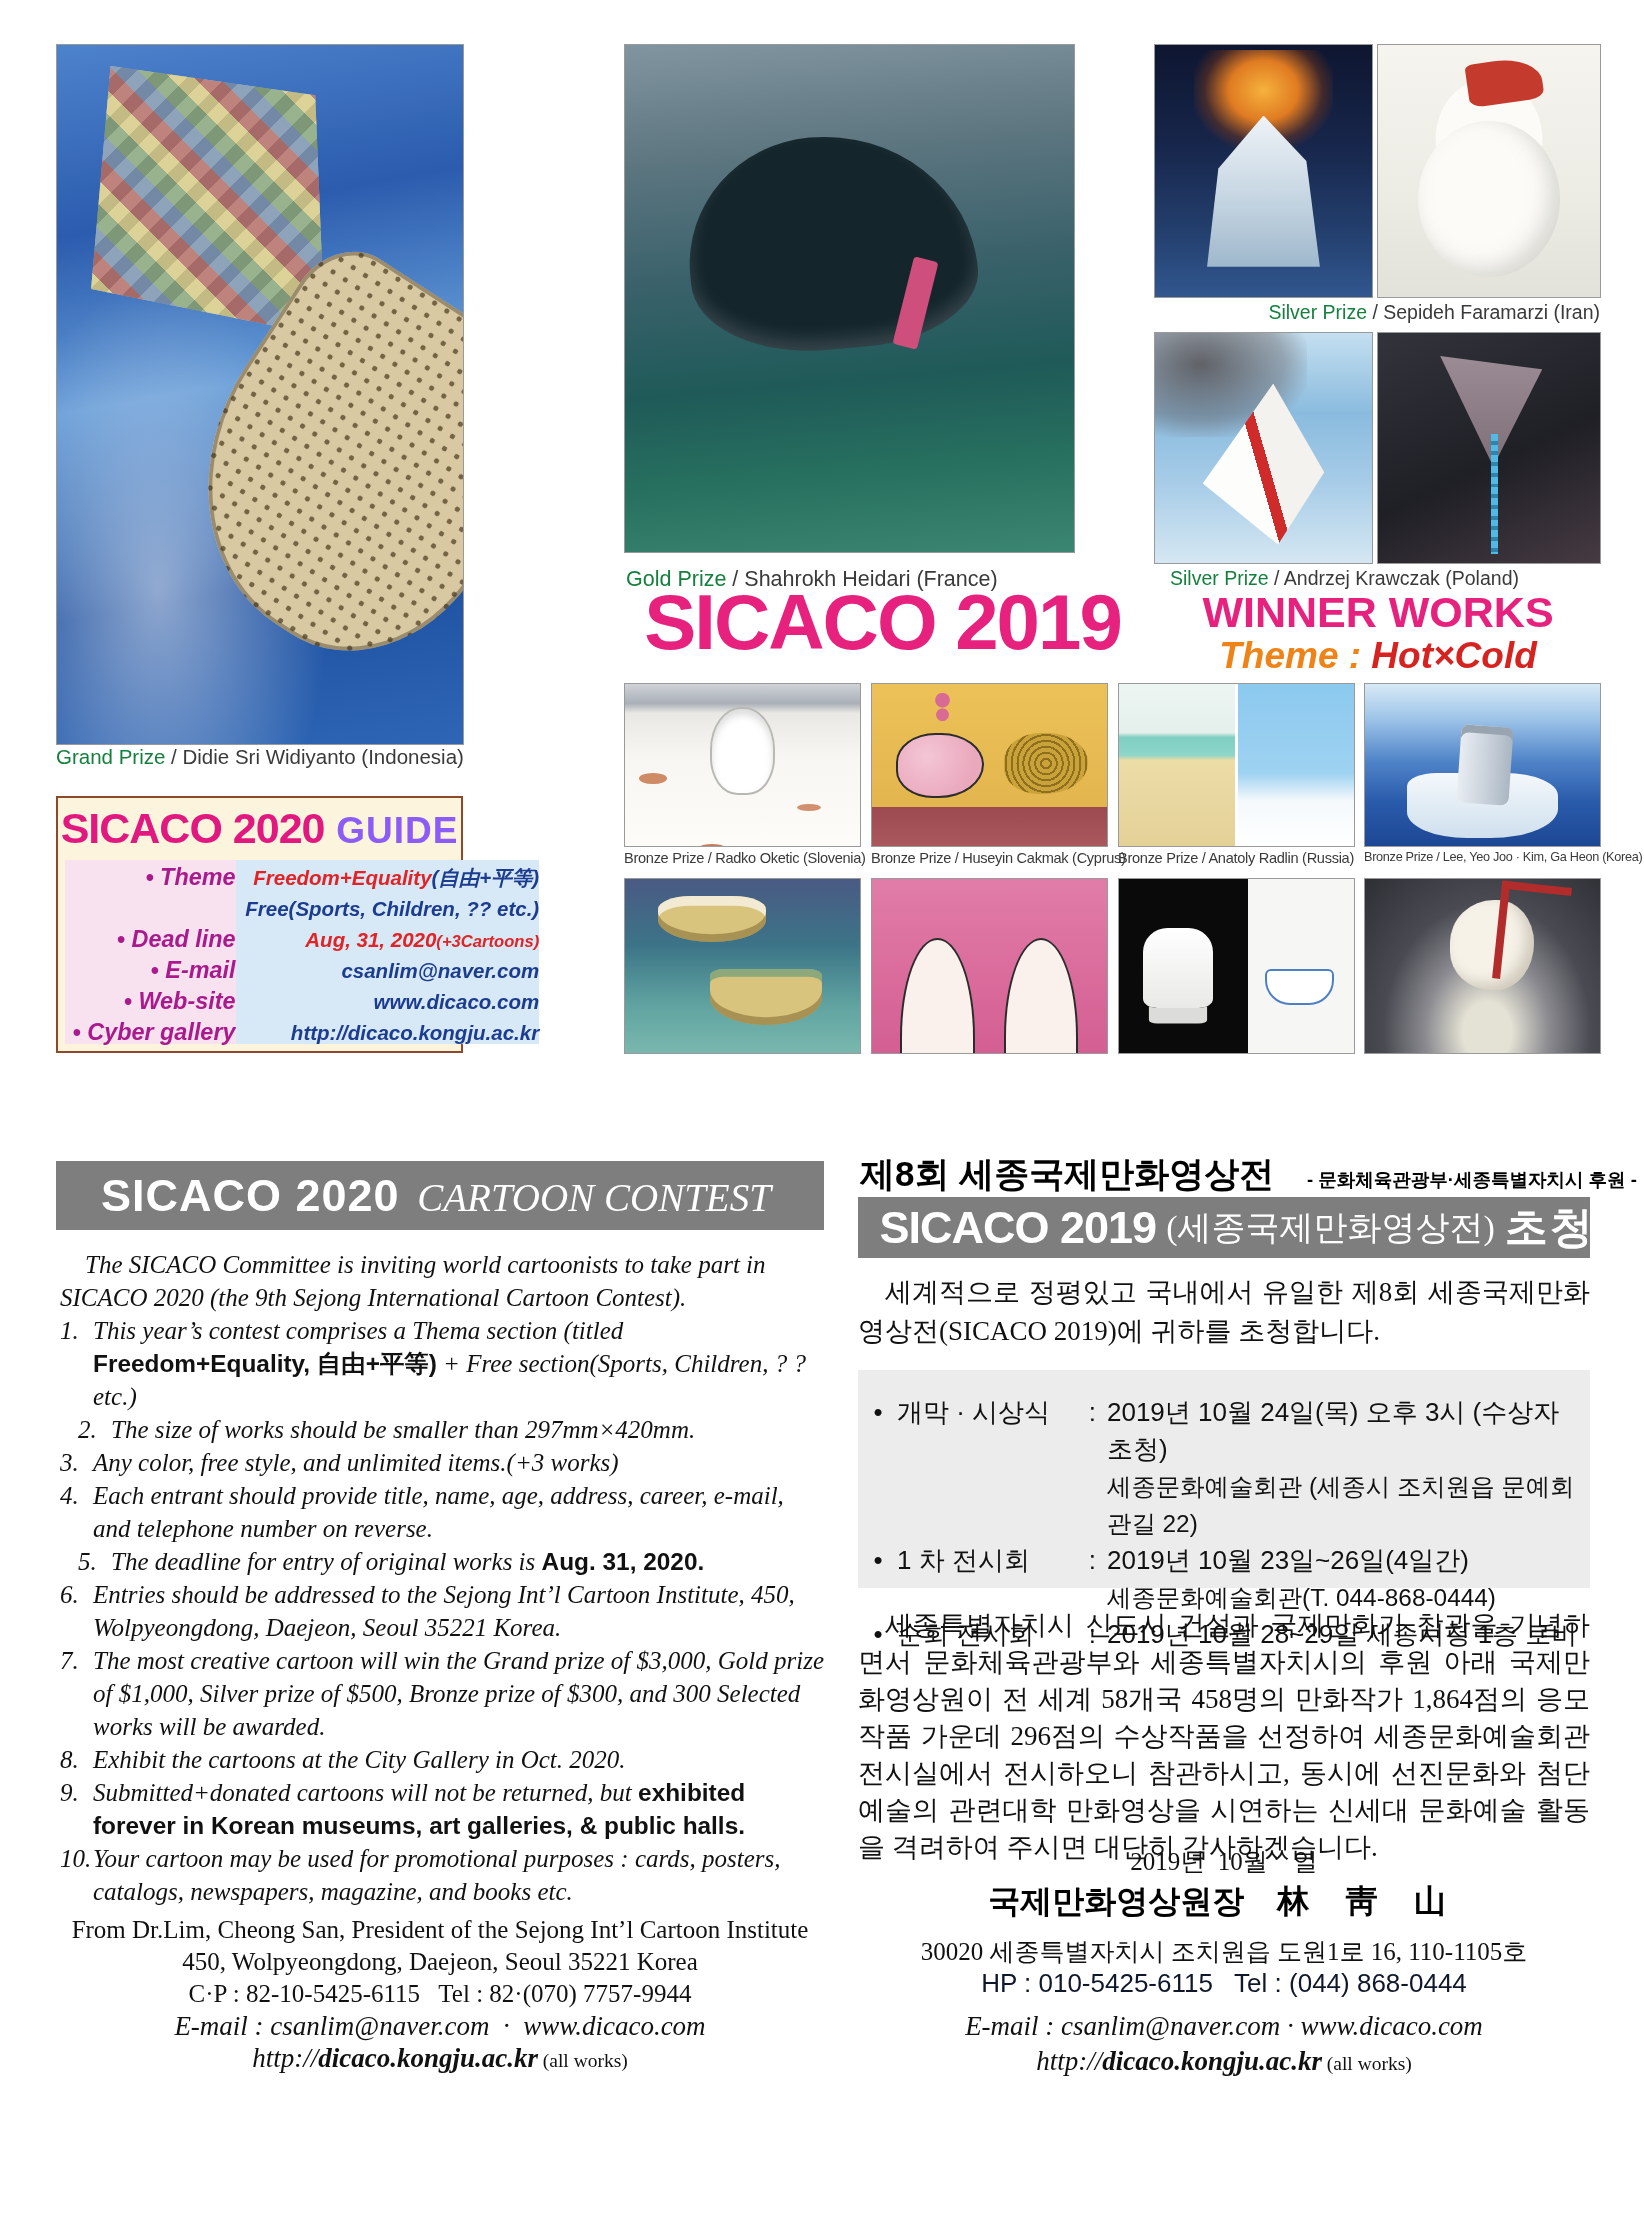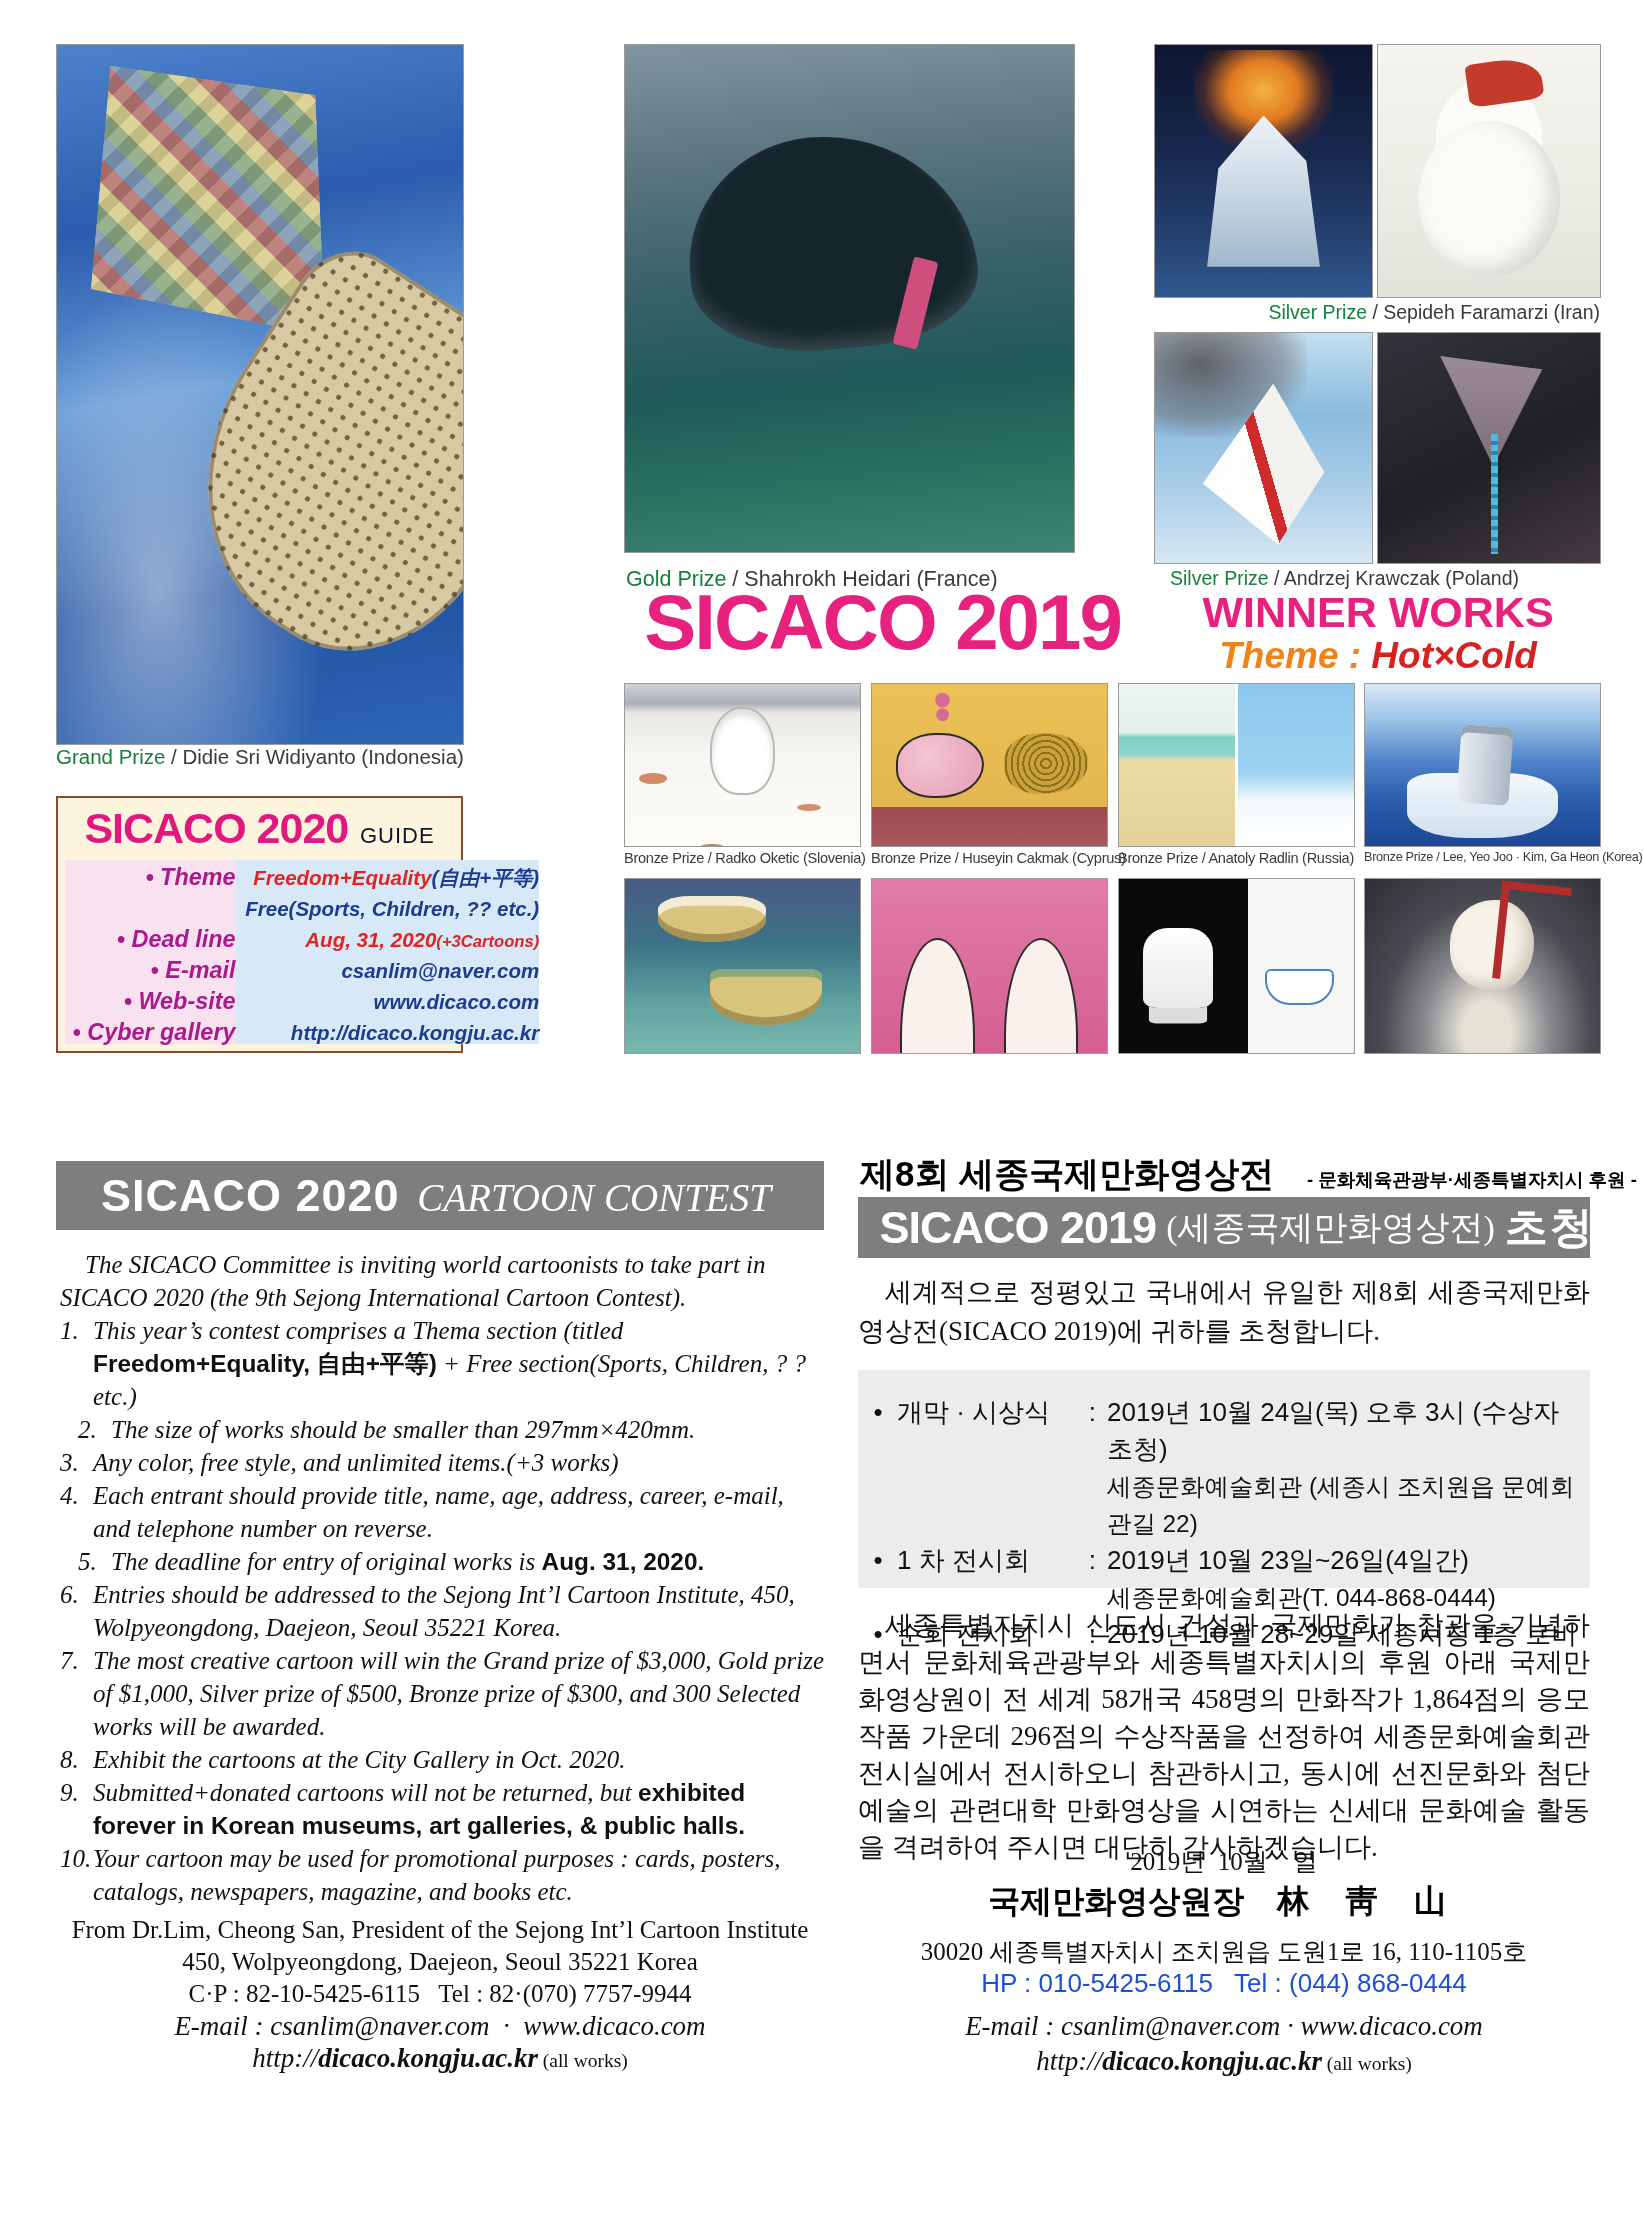--- a/index.html
+++ b/index.html
@@ -136,21 +136,21 @@
     font-weight:bold;font-size:43px;color:#e7227e;}
   #theme-line{position:absolute;left:1156px;top:635px;width:444px;text-align:center;
     font-weight:bold;font-style:italic;font-size:37px;}
   .theme-l{color:#ef8318;} .theme-v{color:#d6231f;}
 
   
   #guide-box{position:absolute;left:56px;top:796px;width:407px;height:257px;background:#fcf4dc;
     border:2.9px solid #8d4a2a;box-sizing:border-box;}
   #guide-title{text-align:center;padding-top:5.9px;white-space:nowrap;}
   #guide-title .gt-main{font-weight:bold;font-size:43px;color:#e0187f;letter-spacing:-1px;}
-  #guide-title .gt-badge{font-weight:normal;font-size:22px;color:#0f172a;margin-left:11.7px;letter-spacing:1px;}
+  #guide-title .gt-badge{font-weight:bold;font-size:37px;color:#8b5cf6;margin-left:11.7px;letter-spacing:1px;}
   #guide-table{position:absolute;left:6.8px;right:6.8px;top:62px;bottom:6.8px;display:flex;gap:0;text-align:right;}
   #guide-labels{width:195px;background:#f9e2ef;box-sizing:border-box;padding:2px 0 0 7.8px;}
   #guide-labels div{height:31px;line-height:31px;font-weight:bold;font-style:italic;
     font-size:23.4px;color:#a91a8d;white-space:nowrap;}
   #guide-values{flex:1;background:#d7e8f7;box-sizing:border-box;padding:2px 0 0 9.8px;}
   #guide-values div{height:31px;line-height:31px;font-weight:bold;font-style:italic;font-size:20.5px;white-space:nowrap;}
   .g-red{color:#e02325;} .g-navy{color:#1c3d8f;} .g-small{font-size:16.6px;}
 
   
   #en-header{position:absolute;left:56px;top:1161px;width:768px;height:69px;background:#7e7e7e;
@@ -192,21 +192,21 @@
   #kr-body{position:absolute;left:858px;top:1607px;width:732px;color:#111;
     font-family:"Liberation Serif",serif;font-size:27px;line-height:37px;text-align:justify;text-indent:27px;}
   #kr-date{position:absolute;left:858px;top:1845px;width:732px;text-align:center;
     font-family:"Liberation Serif",serif;font-size:25px;white-space:pre;color:#111;}
   #kr-sign{position:absolute;left:858px;top:1880px;width:732px;text-align:center;
     font-weight:bold;font-size:32px;color:#000;white-space:pre;}
   #kr-sign .sname{margin-left:33px;letter-spacing:13.7px;text-align:right;}
   #kr-addr{position:absolute;left:858px;top:1935px;width:732px;text-align:center;
     font-family:"Liberation Serif",serif;font-size:25px;color:#111;white-space:pre;}
   #kr-phone{position:absolute;left:858px;top:1968px;width:732px;text-align:center;
-    font-size:26px;color:#1d4ed8;white-space:pre;}
+    font-size:26px;color:#0f172a;white-space:pre;}
   #kr-email{position:absolute;left:858px;top:2011px;width:732px;text-align:center;
     font-family:"Liberation Serif",serif;font-style:italic;font-size:27px;color:#111;white-space:pre;}
   #kr-url{position:absolute;left:858px;top:2046px;width:732px;text-align:center;
     font-family:"Liberation Serif",serif;font-style:italic;font-size:27px;color:#111;}
 </style>
 </head>
 <body>
 
 <div class="page">
 

